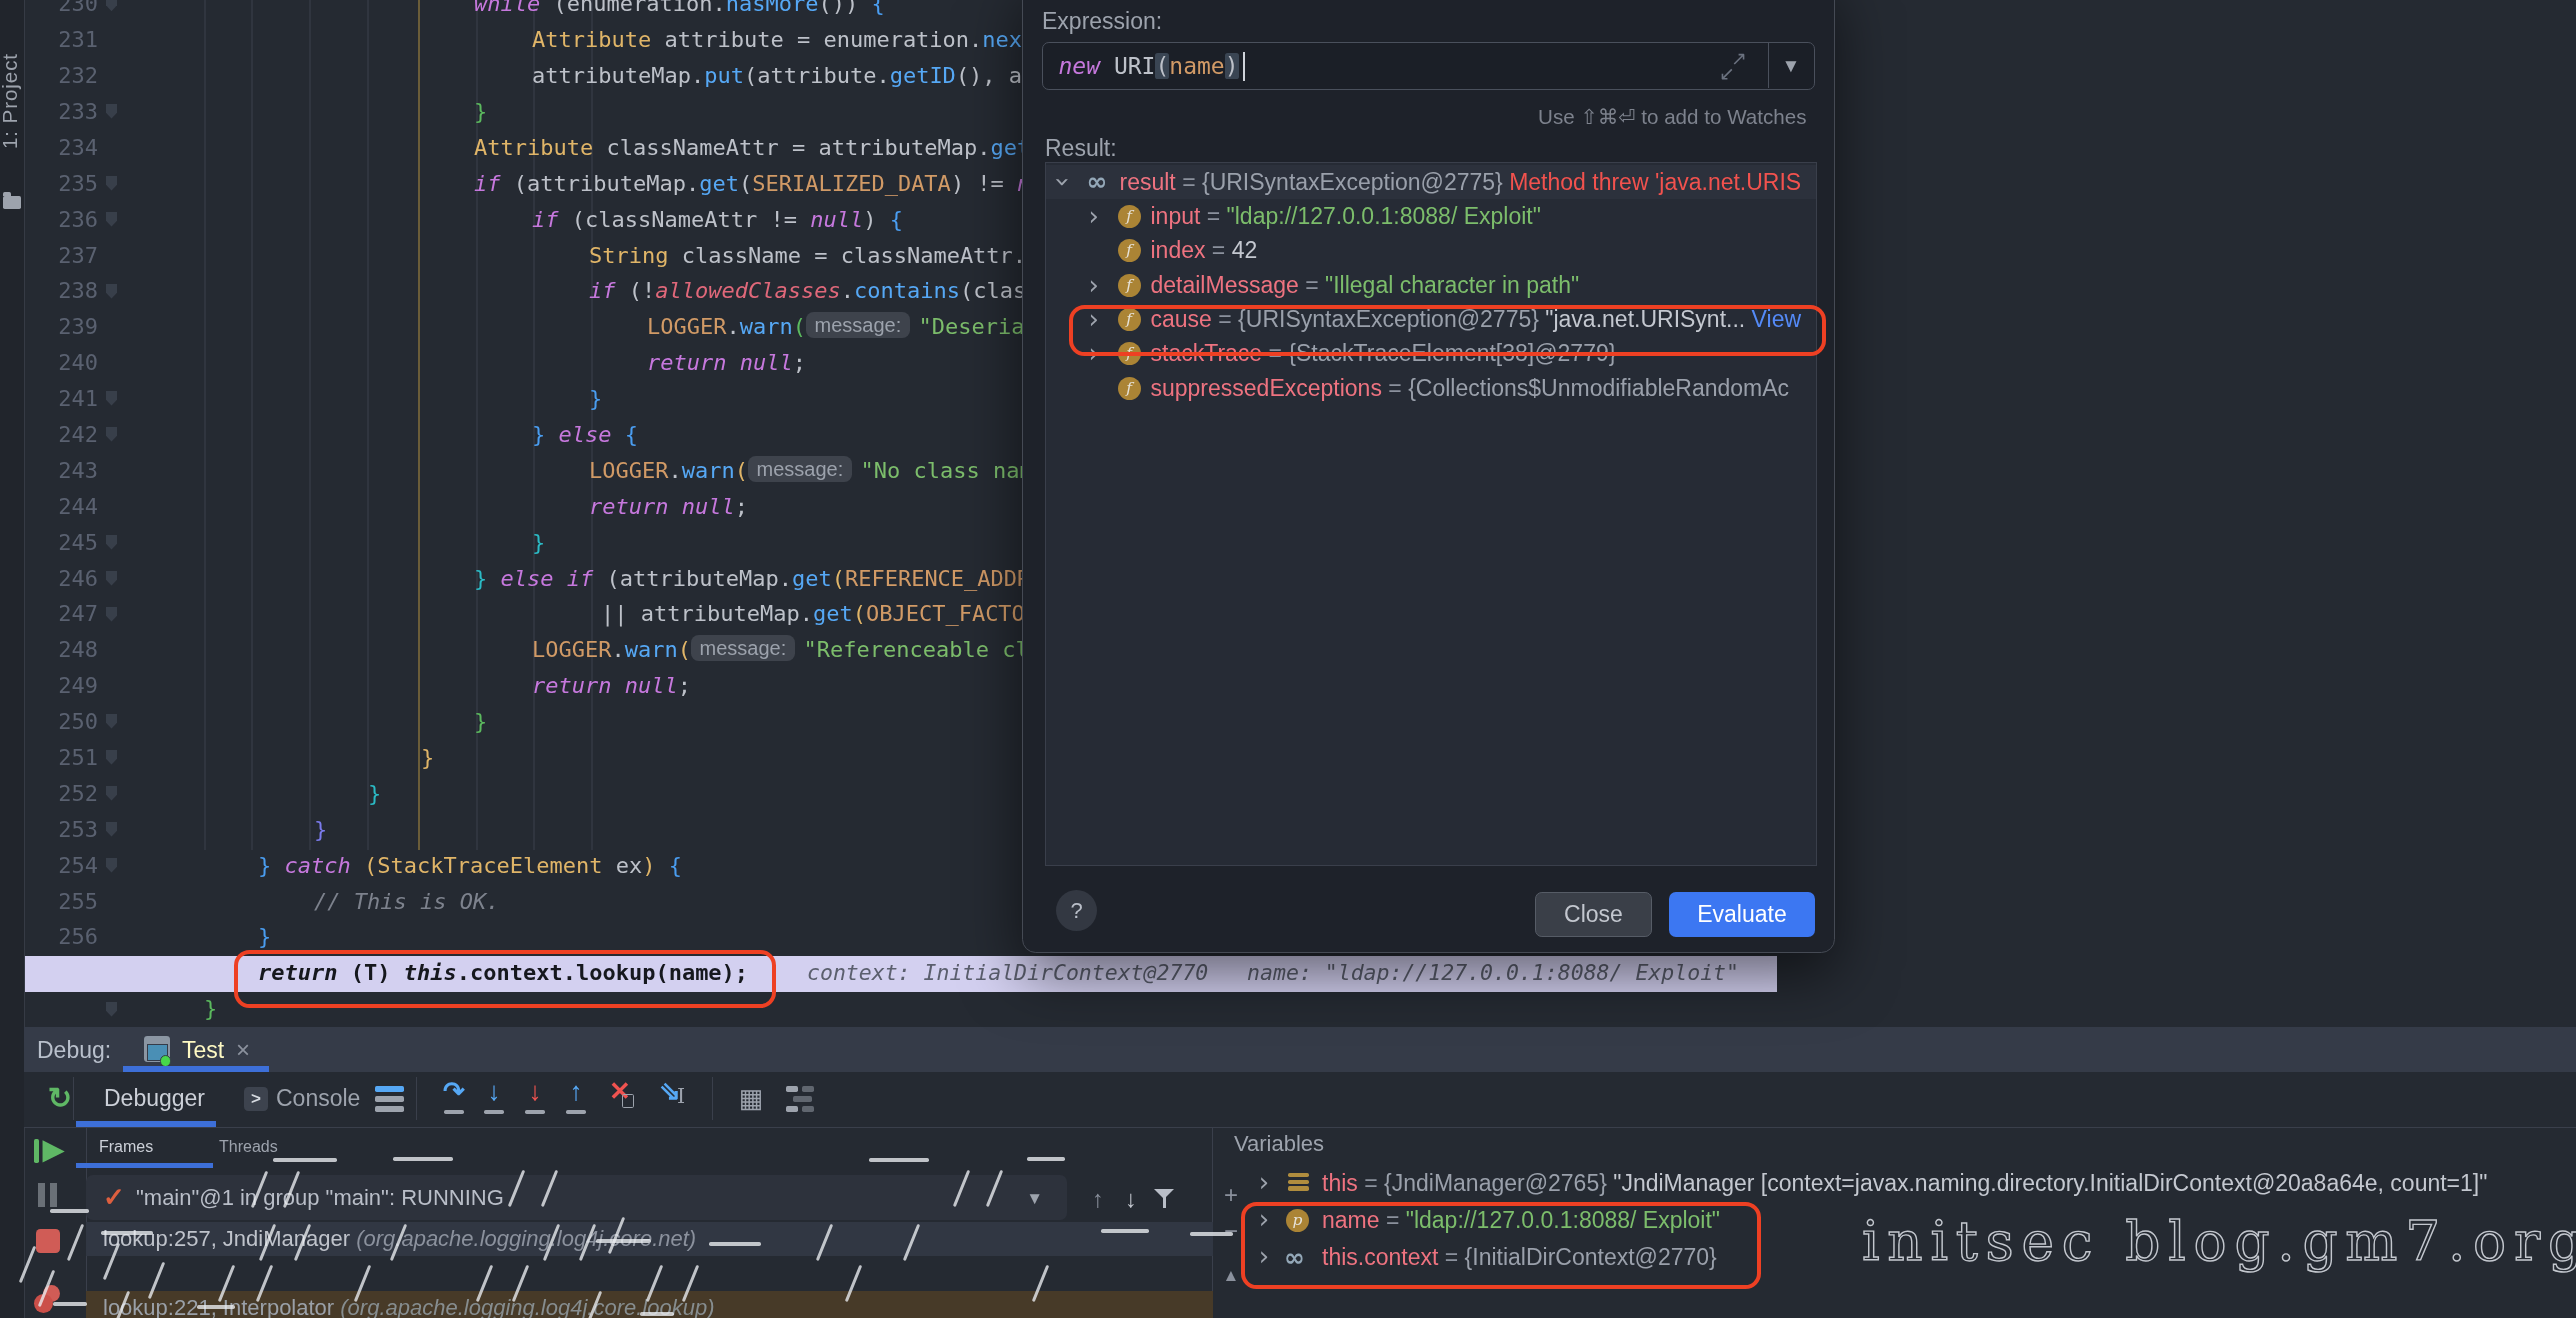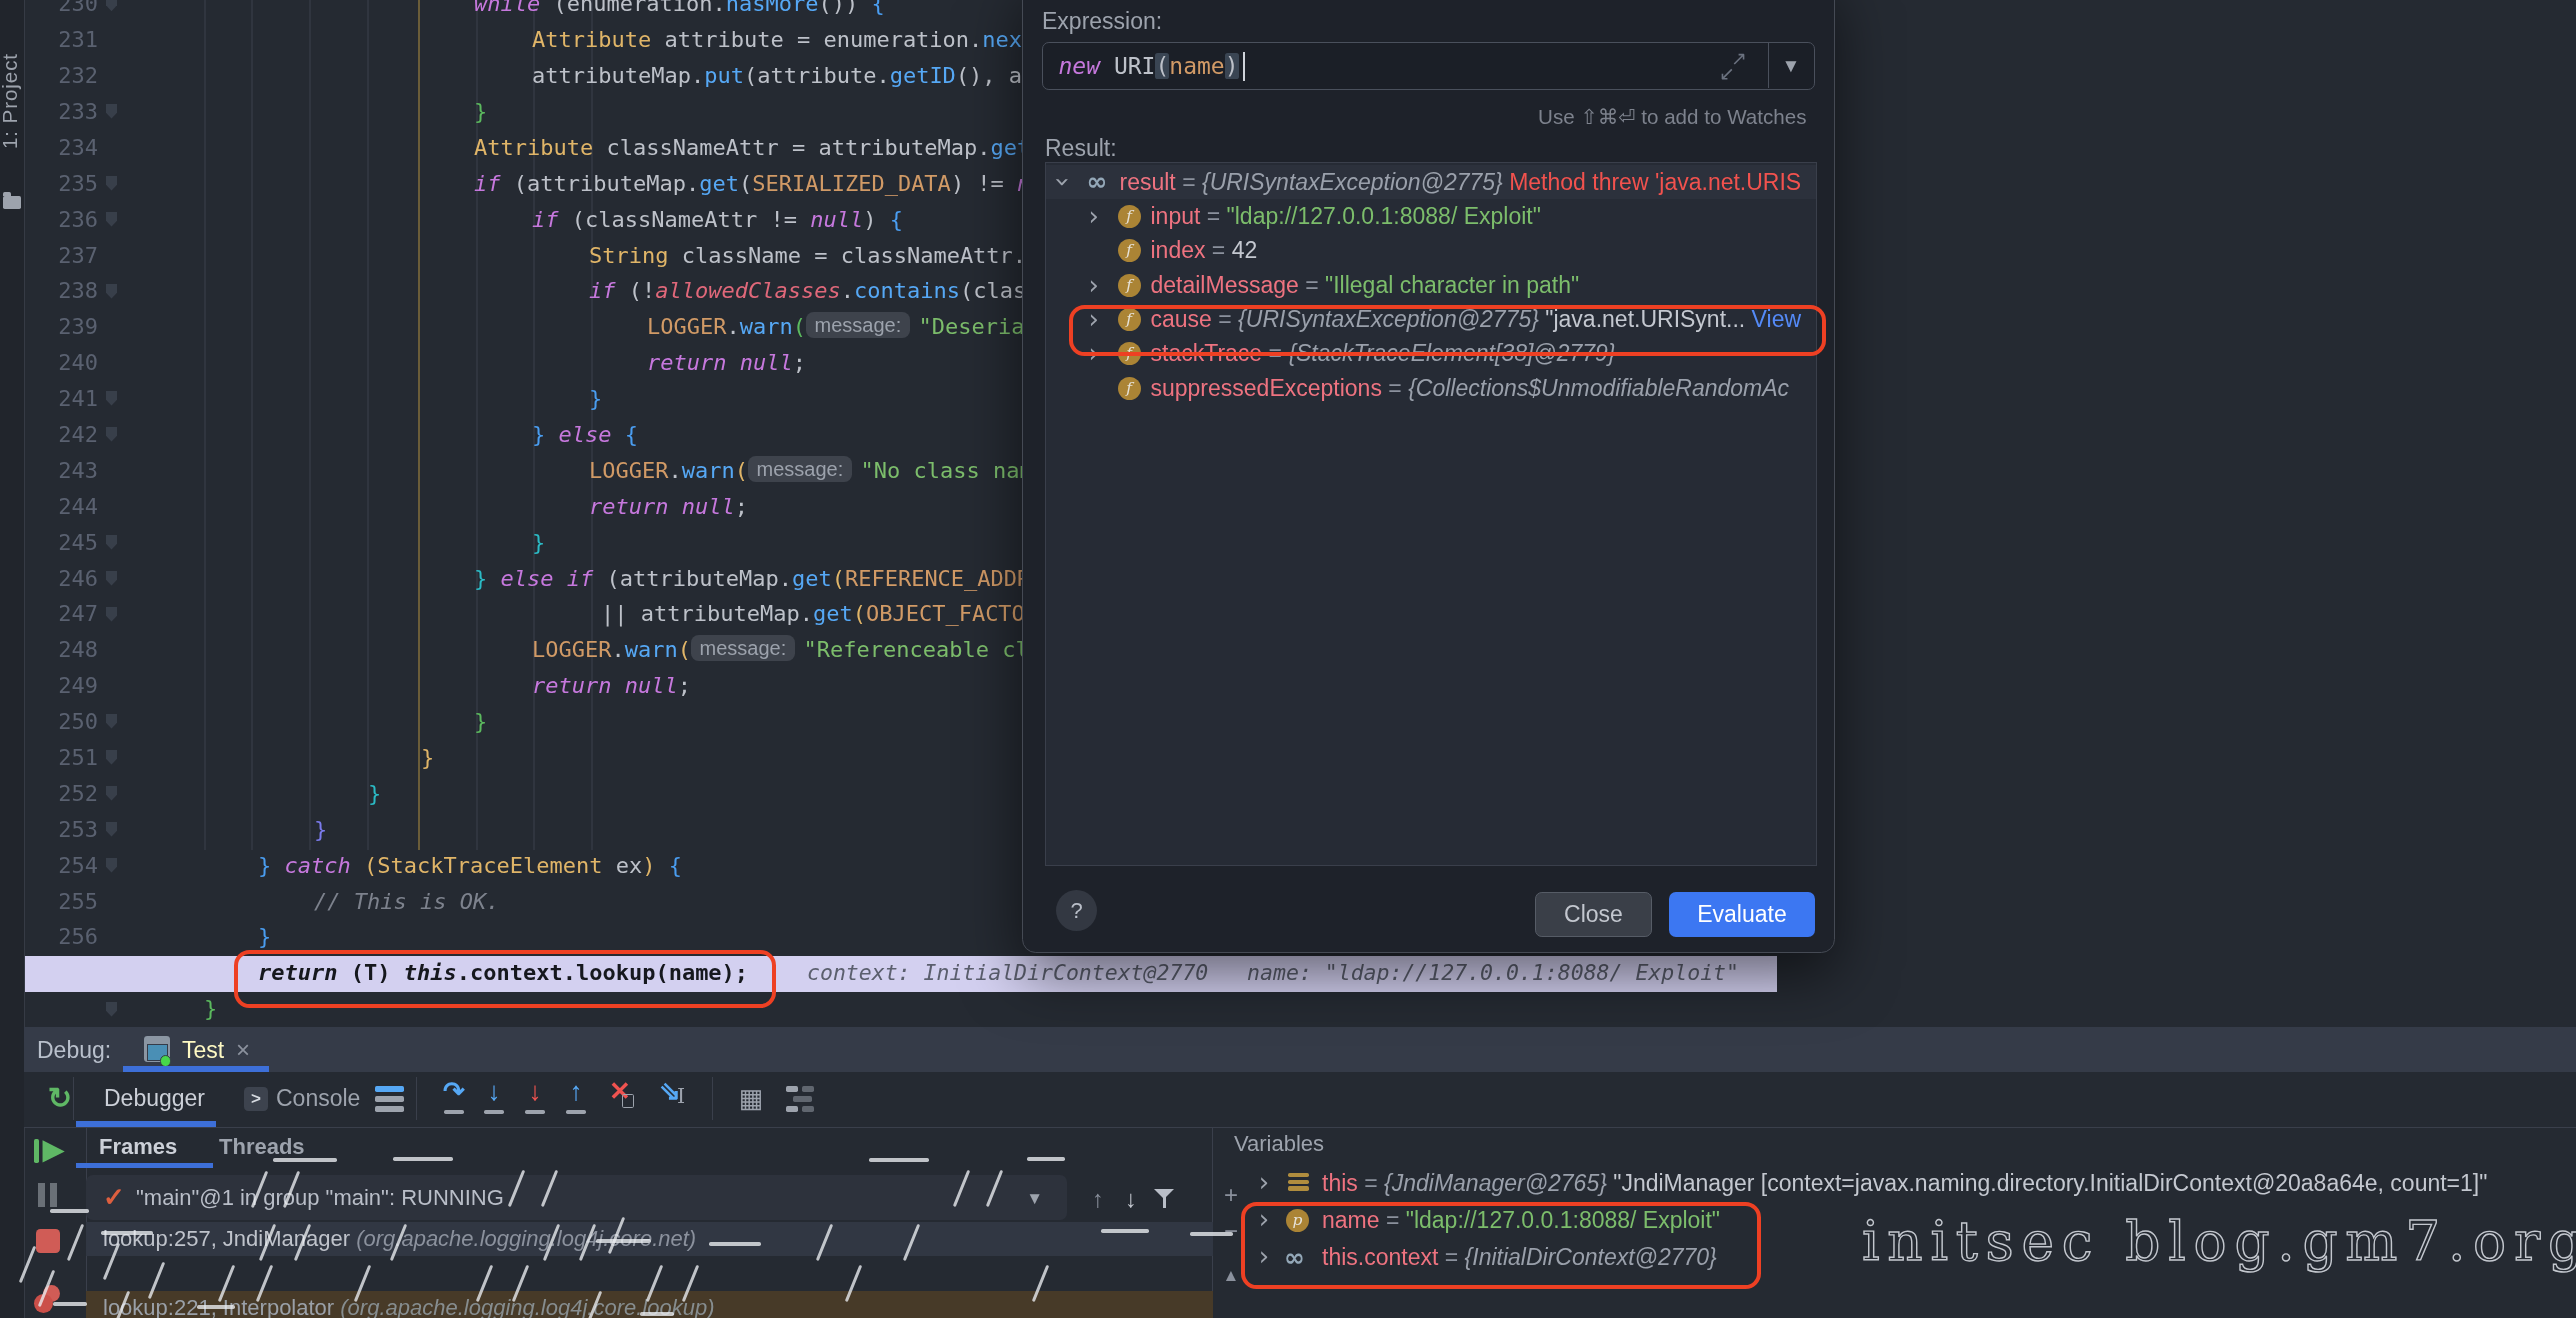--- a/index.html
+++ b/index.html
@@ -50,21 +50,21 @@
   #watch-hint{right:27.5px;top:125px;color:#7d828d;font-size:20.6px;}
   #result-tree{left:21.5px;top:182px;width:770px;height:702px;background:#262b35;border:0.9px solid #3a3f4b;overflow:hidden;}
   .tree-row{left:0;width:770px;height:34px;line-height:34px;font-size:23px;white-space:pre;}
   .tree-row.sel{background:#2c313c;}
   .chev{position:absolute;color:#9da3ad;font-size:26px;line-height:34px;font-family:"DejaVu Sans",sans-serif;}
   .chev.exp{transform:rotate(90deg);}
   .node-icon{position:absolute;top:6px;width:23px;height:23px;border-radius:50%;background:#ab8435;color:#e6e2d8;font-size:15.5px;line-height:23px;text-align:center;font-style:italic;font-family:"DejaVu Serif",serif;}
   .watch-glyph{position:absolute;color:#94a8b8;font-size:25px;line-height:34px;font-weight:bold;font-family:"DejaVu Sans",sans-serif;}
   .vname{color:#ee7380;}
   .dim{color:#8b919d;}
-  .ref{color:#9aa0ab;font-style:italic;}
+  .ref{color:#9aa0ab;}
   .err{color:#f2524e;}
   .val{color:#c4c8d0;}
   .str{color:#7cbd6b;}
   .link{color:#548af7;}
   .btn{text-align:center;font-size:23px;border-radius:6.9px;}
   #help-btn{left:33px;top:910px;width:41px;height:41px;line-height:41px;border-radius:50%;background:#333842;color:#b9bec8;font-size:22px;text-align:center;}
   #close-btn{left:512px;top:912px;width:115px;height:43px;line-height:43px;background:#3a3f48;border:0.9px solid #565c66;color:#c3c7cf;}
   #eval-btn{left:646px;top:912px;width:146px;height:45px;line-height:45px;background:#3c77f2;color:#ffffff;}
   
   #debug-header{left:24px;top:1027px;width:2552px;height:46px;background:#353b48;z-index:3;}
@@ -82,21 +82,21 @@
   .dash{position:absolute;width:20.6px;height:4.3px;background:#9da3ad;border-radius:1.7px;}
   .stepicon{position:absolute;top:0;width:34px;height:53px;}
   .stepicon .arrow{position:absolute;width:34px;text-align:center;top:1.7px;font-size:26px;line-height:34px;font-weight:bold;}
   .blue{color:#56a8f5;} .redc{color:#ef5350;} .greyc{color:#9da3ad;} .greenc{color:#5fb865;}
   .barsicon span{position:absolute;left:0;width:29px;height:6px;border-radius:1.7px;}
   #dbg-underline{left:52px;top:49px;width:140px;height:6px;background:#3d6fd8;}
   .console-icon{top:14.6px;width:24px;height:24px;background:#3d434e;border-radius:4.3px;color:#d6dae0;font-size:17px;line-height:24px;text-align:center;font-weight:bold;}
   #bottom-split{left:24px;top:1127px;width:2552px;height:191px;background:#252a32;}
   #left-col-border{left:86px;top:1127px;width:0.9px;height:191px;background:#3a3f4b;}
   #vars-border{left:1212px;top:1127px;width:0.9px;height:191px;background:#3a3f4b;}
-  .frame-tab{top:1127px;height:39px;line-height:39px;font-size:22px;font-weight:bold;}
+  .frame-tab{top:1127px;height:39px;line-height:39px;font-size:16px;}
   #frames-underline{left:76px;top:1163px;width:137px;height:5.2px;background:#3d6fd8;}
   #thread-select{left:86px;top:1175px;width:981px;height:45px;background:#2d323c;border-radius:6.9px;}
   #thread-text{left:50px;top:0;height:45px;line-height:45px;color:#b9bec8;font-size:22px;white-space:pre;}
   .frame-row{left:0;width:1127px;font-size:22px;white-space:pre;overflow:hidden;}
   .frame-row .pkg{font-style:italic;}
   #frames-list{left:86px;top:1222px;width:1127px;height:97px;overflow:hidden;}
   .var-row{height:37px;line-height:37px;font-size:23px;white-space:pre;}
   .goldbars span{position:absolute;left:0;width:20.6px;height:4.3px;background:#b08d3e;border-radius:1.7px;}
   .mark{position:absolute;background:#eceef2;opacity:.78;border-radius:1.7px;z-index:50;}
   #watermark{left:1862px;top:1209px;font-family:"DejaVu Serif",serif;font-size:55px;letter-spacing:7.7px;color:transparent;-webkit-text-stroke:1.4px #c3c7ce;z-index:50;white-space:nowrap;}

